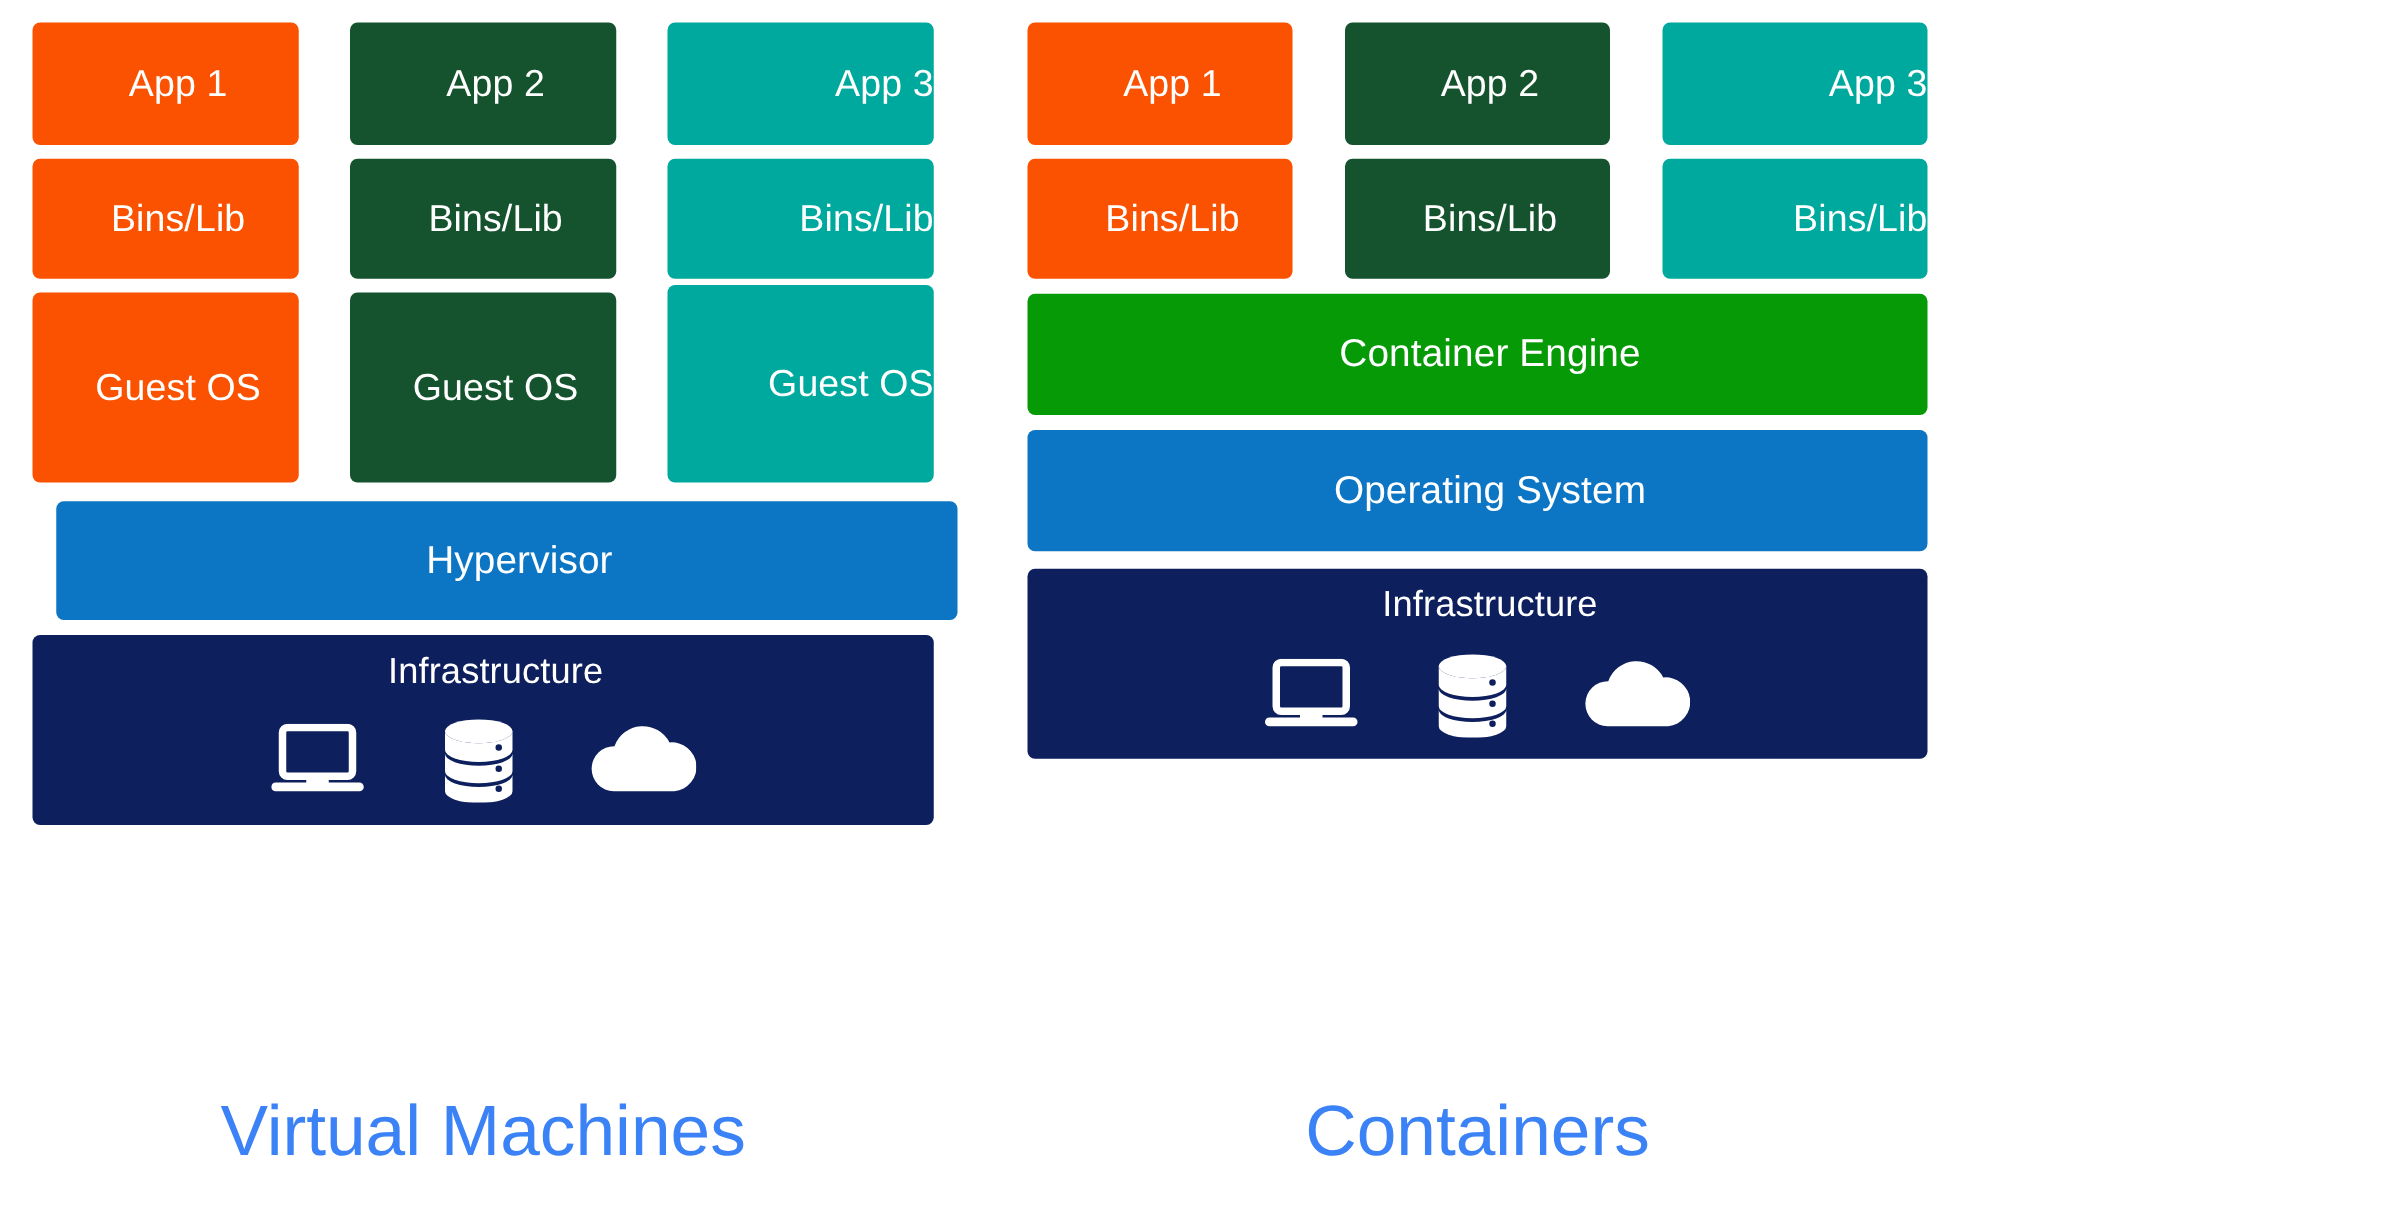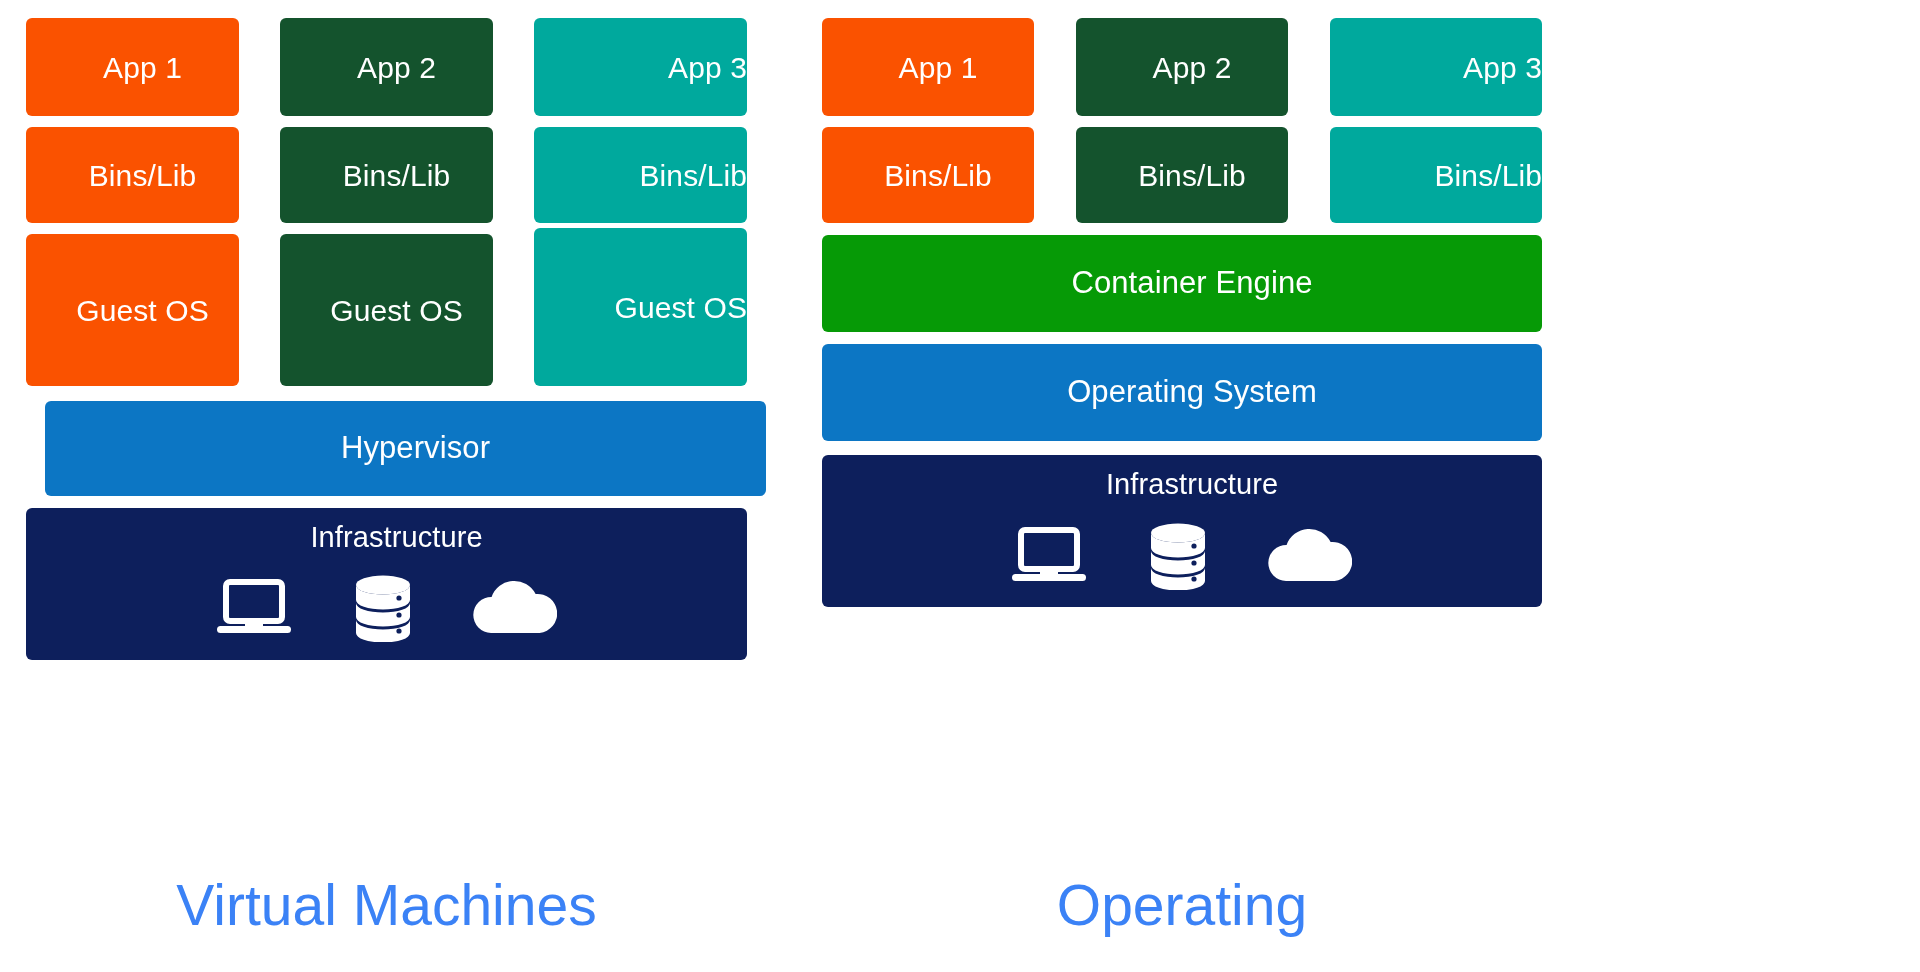--- a/index.html
+++ b/index.html
@@ -214,16 +214,16 @@
         </svg>
       </span>
 
       <span>
         <svg width="86" height="56" viewBox="0 0 86 56">
           <path d="M20 53 a18 18 0 0 1 0.6 -36 a24 24 0 0 1 44 -3 a16 16 0 0 1 4 39 z" fill="#ffffff"></path>
         </svg>
       </span>
     </div>
 
-    <div class="caption" style="left:822px; top:872px; width:720px;">Operating</div>
+    <div class="caption" style="left:822px; top:872px; width:720px;">Containers</div>
   </div>
 
 </div>
 
 </body></html>

